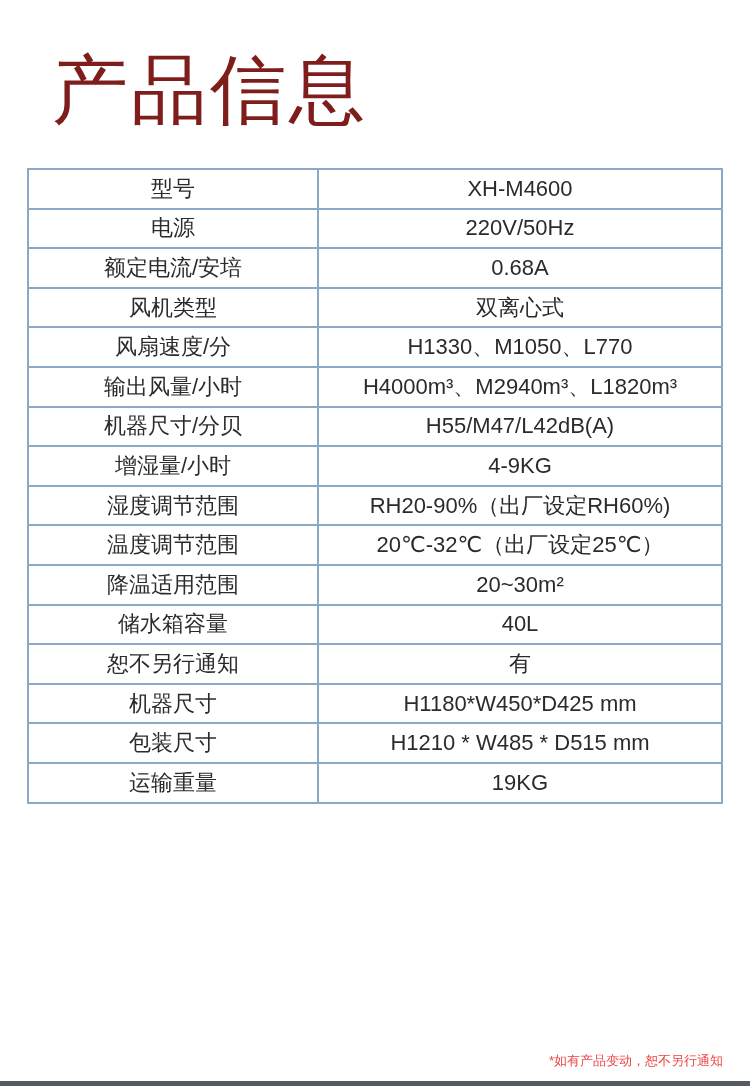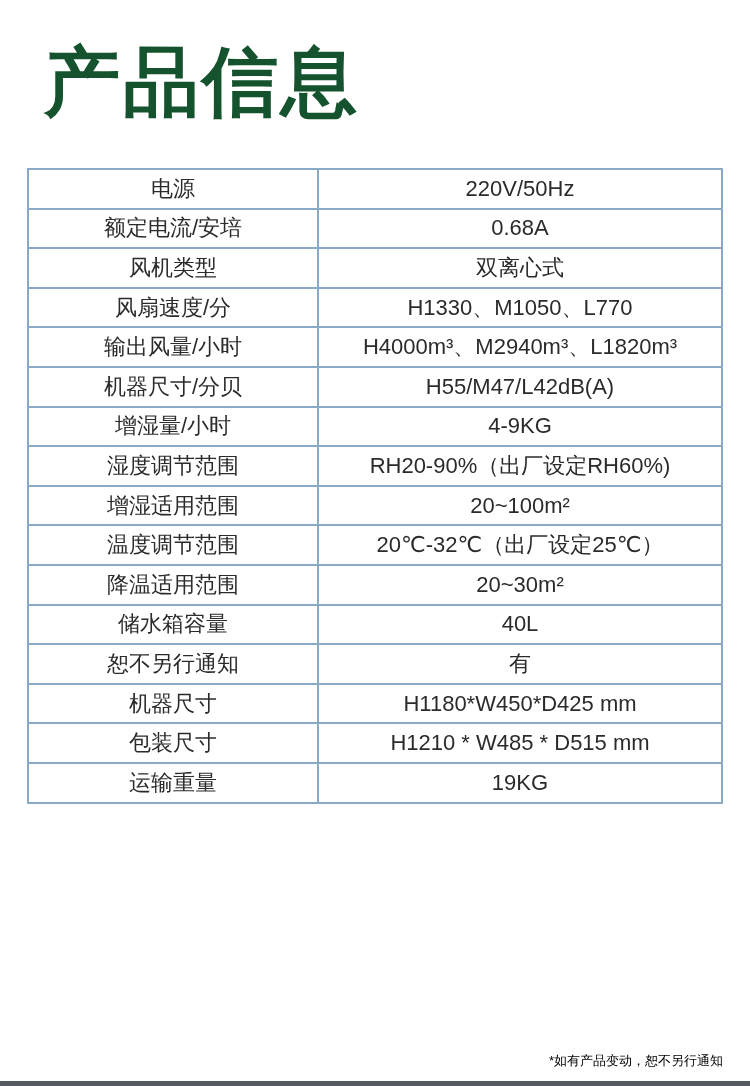--- a/index.html
+++ b/index.html
@@ -7,25 +7,25 @@
     width: 750px; height: 1086px;
     background: #ffffff;
     font-family: "Liberation Sans", "DejaVu Sans", sans-serif;
     position: relative;
     overflow: hidden;
   }
   .page-title {
     position: absolute;
     left: 44px; top: 34px;
     font-size: 76px;
-    font-weight: bold;
-    color: #14532d;
+    font-weight: normal;
+    color: #7f1d1d;
     letter-spacing: 3px;
     line-height: 1.25;
-    margin: 0;
+    margin: 8px;
   }
   table.spec-table {
     position: absolute;
     left: 27px; top: 168px;
     width: 696px;
     border-collapse: collapse;
     table-layout: fixed;
   }
   table.spec-table td {
     border: 2px solid #8aa9c7;
@@ -38,37 +38,41 @@
     font-weight: 500;
     white-space: nowrap;
     overflow: hidden;
   }
   table.spec-table td.label { width: 276px; }
   table.spec-table td.value { }
   .footnote {
     position: absolute;
     right: 27px; top: 1052px;
     font-size: 13px;
-    color: #000000;
+    color: #ef4444;
     font-weight: 500;
   }
   .bottom-bar {
     position: absolute;
     left: 0; bottom: 0;
     width: 750px; height: 5px;
     background: #565b63;
   }
 </style>
 </head>
 <body>
 
 <h1 class="page-title">产品信息</h1>
 
 <table class="spec-table">
   <tbody>
+      <tr>
+        <td class="label">型号</td>
+        <td class="value">XH-M4600</td>
+      </tr>
       <tr>
         <td class="label">电源</td>
         <td class="value">220V/50Hz</td>
       </tr>
       <tr>
         <td class="label">额定电流/安培</td>
         <td class="value">0.68A</td>
       </tr>
       <tr>
         <td class="label">风机类型</td>
@@ -86,24 +90,20 @@
         <td class="label">机器尺寸/分贝</td>
         <td class="value">H55/M47/L42dB(A)</td>
       </tr>
       <tr>
         <td class="label">增湿量/小时</td>
         <td class="value">4-9KG</td>
       </tr>
       <tr>
         <td class="label">湿度调节范围</td>
         <td class="value">RH20-90%（出厂设定RH60%)</td>
-      </tr>
-      <tr>
-        <td class="label">增湿适用范围</td>
-        <td class="value">20~100m²</td>
       </tr>
       <tr>
         <td class="label">温度调节范围</td>
         <td class="value">20℃-32℃（出厂设定25℃）</td>
       </tr>
       <tr>
         <td class="label">降温适用范围</td>
         <td class="value">20~30m²</td>
       </tr>
       <tr>

